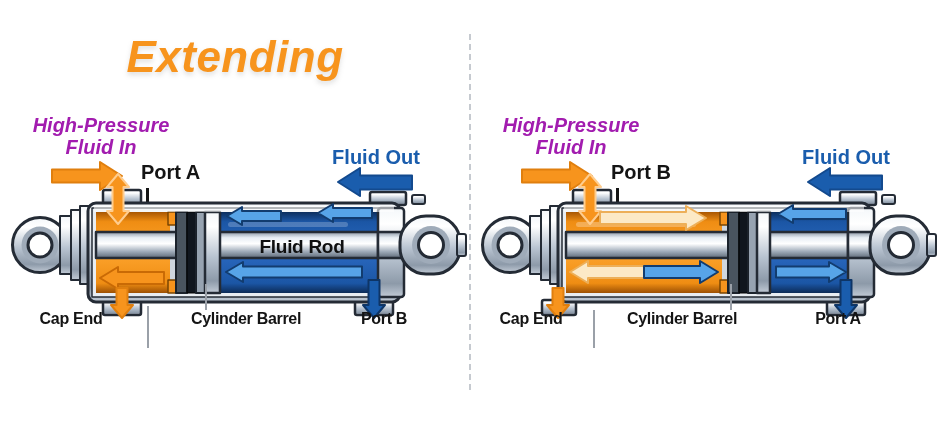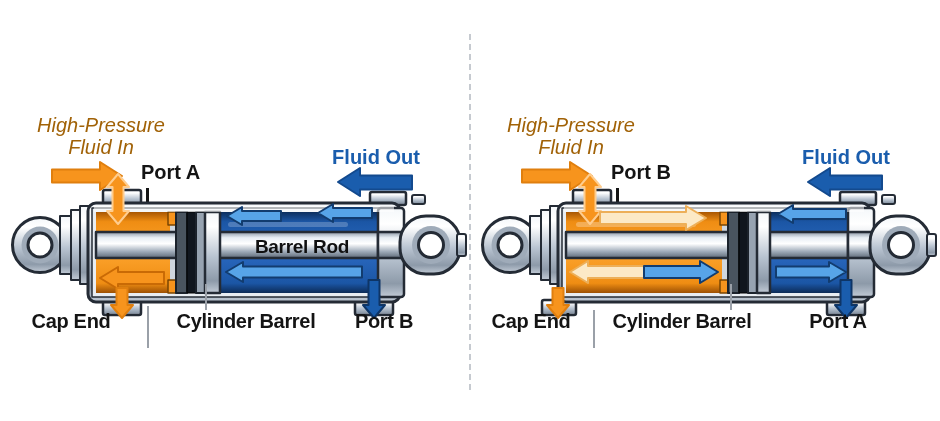--- a/index.html
+++ b/index.html
@@ -6,46 +6,47 @@
   .stage{position:relative;width:940px;height:421px;background:#ffffff;overflow:hidden;
          font-family:"Liberation Sans",sans-serif;}
   .panel{position:absolute;top:0;width:470px;height:421px;}
   .p0{left:0;} .p1{left:470px;}
   .divider{position:absolute;left:469px;top:34px;height:356px;width:0;
            border-left:2px dashed #c6cad0;}
   .title{position:absolute;left:0;right:0;top:34px;margin:0;text-align:center;
          font-size:44px;line-height:46px;font-style:italic;font-weight:bold;
          color:#F7941D;letter-spacing:.5px;text-shadow:0 3px 5px rgba(130,130,130,.25);}
   .fluid-in{position:absolute;left:18px;top:114px;width:166px;text-align:center;
-            font-size:20px;line-height:22px;font-weight:normal;font-style:italic;color:#a16207;}
+            font-size:20px;line-height:22px;font-weight:bold;font-style:italic;color:#a21caf;}
   .port-top{position:absolute;left:141px;top:161px;font-size:20px;font-weight:bold;color:#141414;}
   .fluid-out{position:absolute;left:326px;top:146px;width:100px;text-align:center;
              font-size:20px;font-weight:bold;color:#1A5DAD;}
   .leader{position:absolute;width:2px;background:#9aa0a8;}
   .leader.k{background:#141414;width:2.5px;}
   .cyl{position:absolute;left:0;top:150px;width:470px;height:170px;}
   .rod-label{position:absolute;top:236px;font-size:19px;font-weight:bold;color:#101010;
              text-align:center;letter-spacing:-.3px;}
   .p0 .rod-label{left:246px;width:112px;}
   .p1 .rod-label{left:130px;width:100px;top:233px;color:#1C3E6E;}
-  .blabel{position:absolute;top:310px;font-size:20px;font-weight:bold;color:#141414;
+  .blabel{position:absolute;top:310px;font-size:16px;font-weight:bold;color:#141414;
           text-align:center;letter-spacing:-.3px;}
   .p0 .cap{left:16px;width:110px;} .p1 .cap{left:11px;width:100px;}
   .p0 .bar{left:170px;width:152px;} .p1 .bar{left:136px;width:152px;}
   .p0 .pbot{left:334px;width:100px;} .p1 .pbot{left:318px;width:100px;}
   svg{display:block;}
 </style>
 </head>
 <body>
 
 <div class="stage">
 
   <div class="divider"></div>
 
   <section class="panel p0">
+    <h1 class="title">Extending</h1>
 
     <div class="fluid-in">
       <div>High-Pressure</div>
       <div>Fluid In</div>
     </div>
 
     <div class="port-top">Port A</div>
     <div class="leader k" style="left:146px;top:188px;height:15px;"></div>
     <div class="fluid-out">Fluid Out</div>
 
@@ -129,21 +130,21 @@
         <polygon points="118,24 129,37 123.5,37 123.5,61 129,61 118,74 107,61 112.5,61 112.5,37 107,37" fill="#f7941d" stroke="#ffcd8e" stroke-width="2"></polygon>
         <polygon points="164,122 118,122 118,117 100,128 118,139 118,134 164,134" fill="#f7941d" stroke="#c96a05" stroke-width="2"></polygon>
         <polygon points="116.5,138 127.5,138 127.5,155 133,155 122,168 111,155 116.5,155" fill="#f7941d" stroke="#e07f0e" stroke-width="2"></polygon>
         <polygon points="281,61 242,61 242,57 227,66 242,75 242,71 281,71" fill="#57a4e8" stroke="#123c6f" stroke-width="2"></polygon>
         <polygon points="372,58 333,58 333,54 318,63 333,72 333,68 372,68" fill="#57a4e8" stroke="#123c6f" stroke-width="2"></polygon>
         <polygon points="362,116.5 243,116.5 243,112 226,122 243,132 243,127.5 362,127.5" fill="#57a4e8" stroke="#123c6f" stroke-width="2"></polygon>
         <polygon points="368.5,130 379.5,130 379.5,155 385,155 374,168 363,155 368.5,155" fill="#1a5dad" stroke="#0e3566" stroke-width="2"></polygon>
       </g>
     </svg>
 
-    <div class="rod-label">Barrel Rod</div>
+    <div class="rod-label">Fluid Rod</div>
 
     <div class="blabel cap">Cap End</div>
     <div class="blabel bar">Cylinder Barrel</div>
     <div class="blabel pbot">Port B</div>
     <div class="leader" style="left:147px;top:306px;height:42px;"></div>
     <div class="leader" style="left:205px;top:284px;height:26px;"></div>
   </section>
 
   <section class="panel p1">
 

